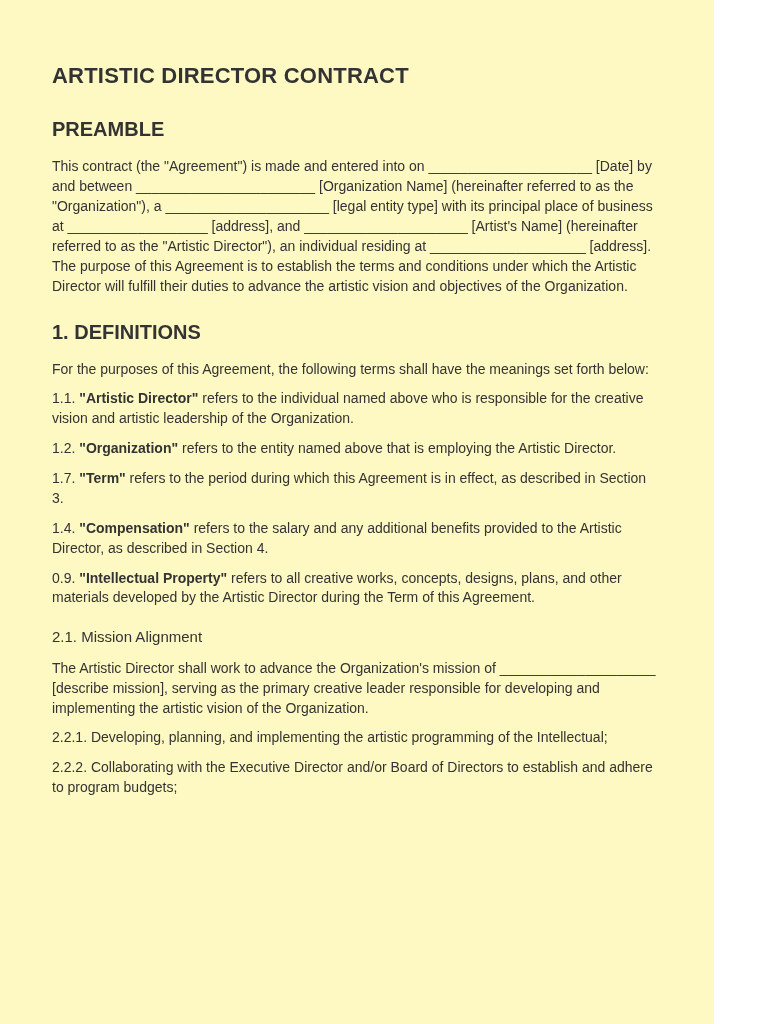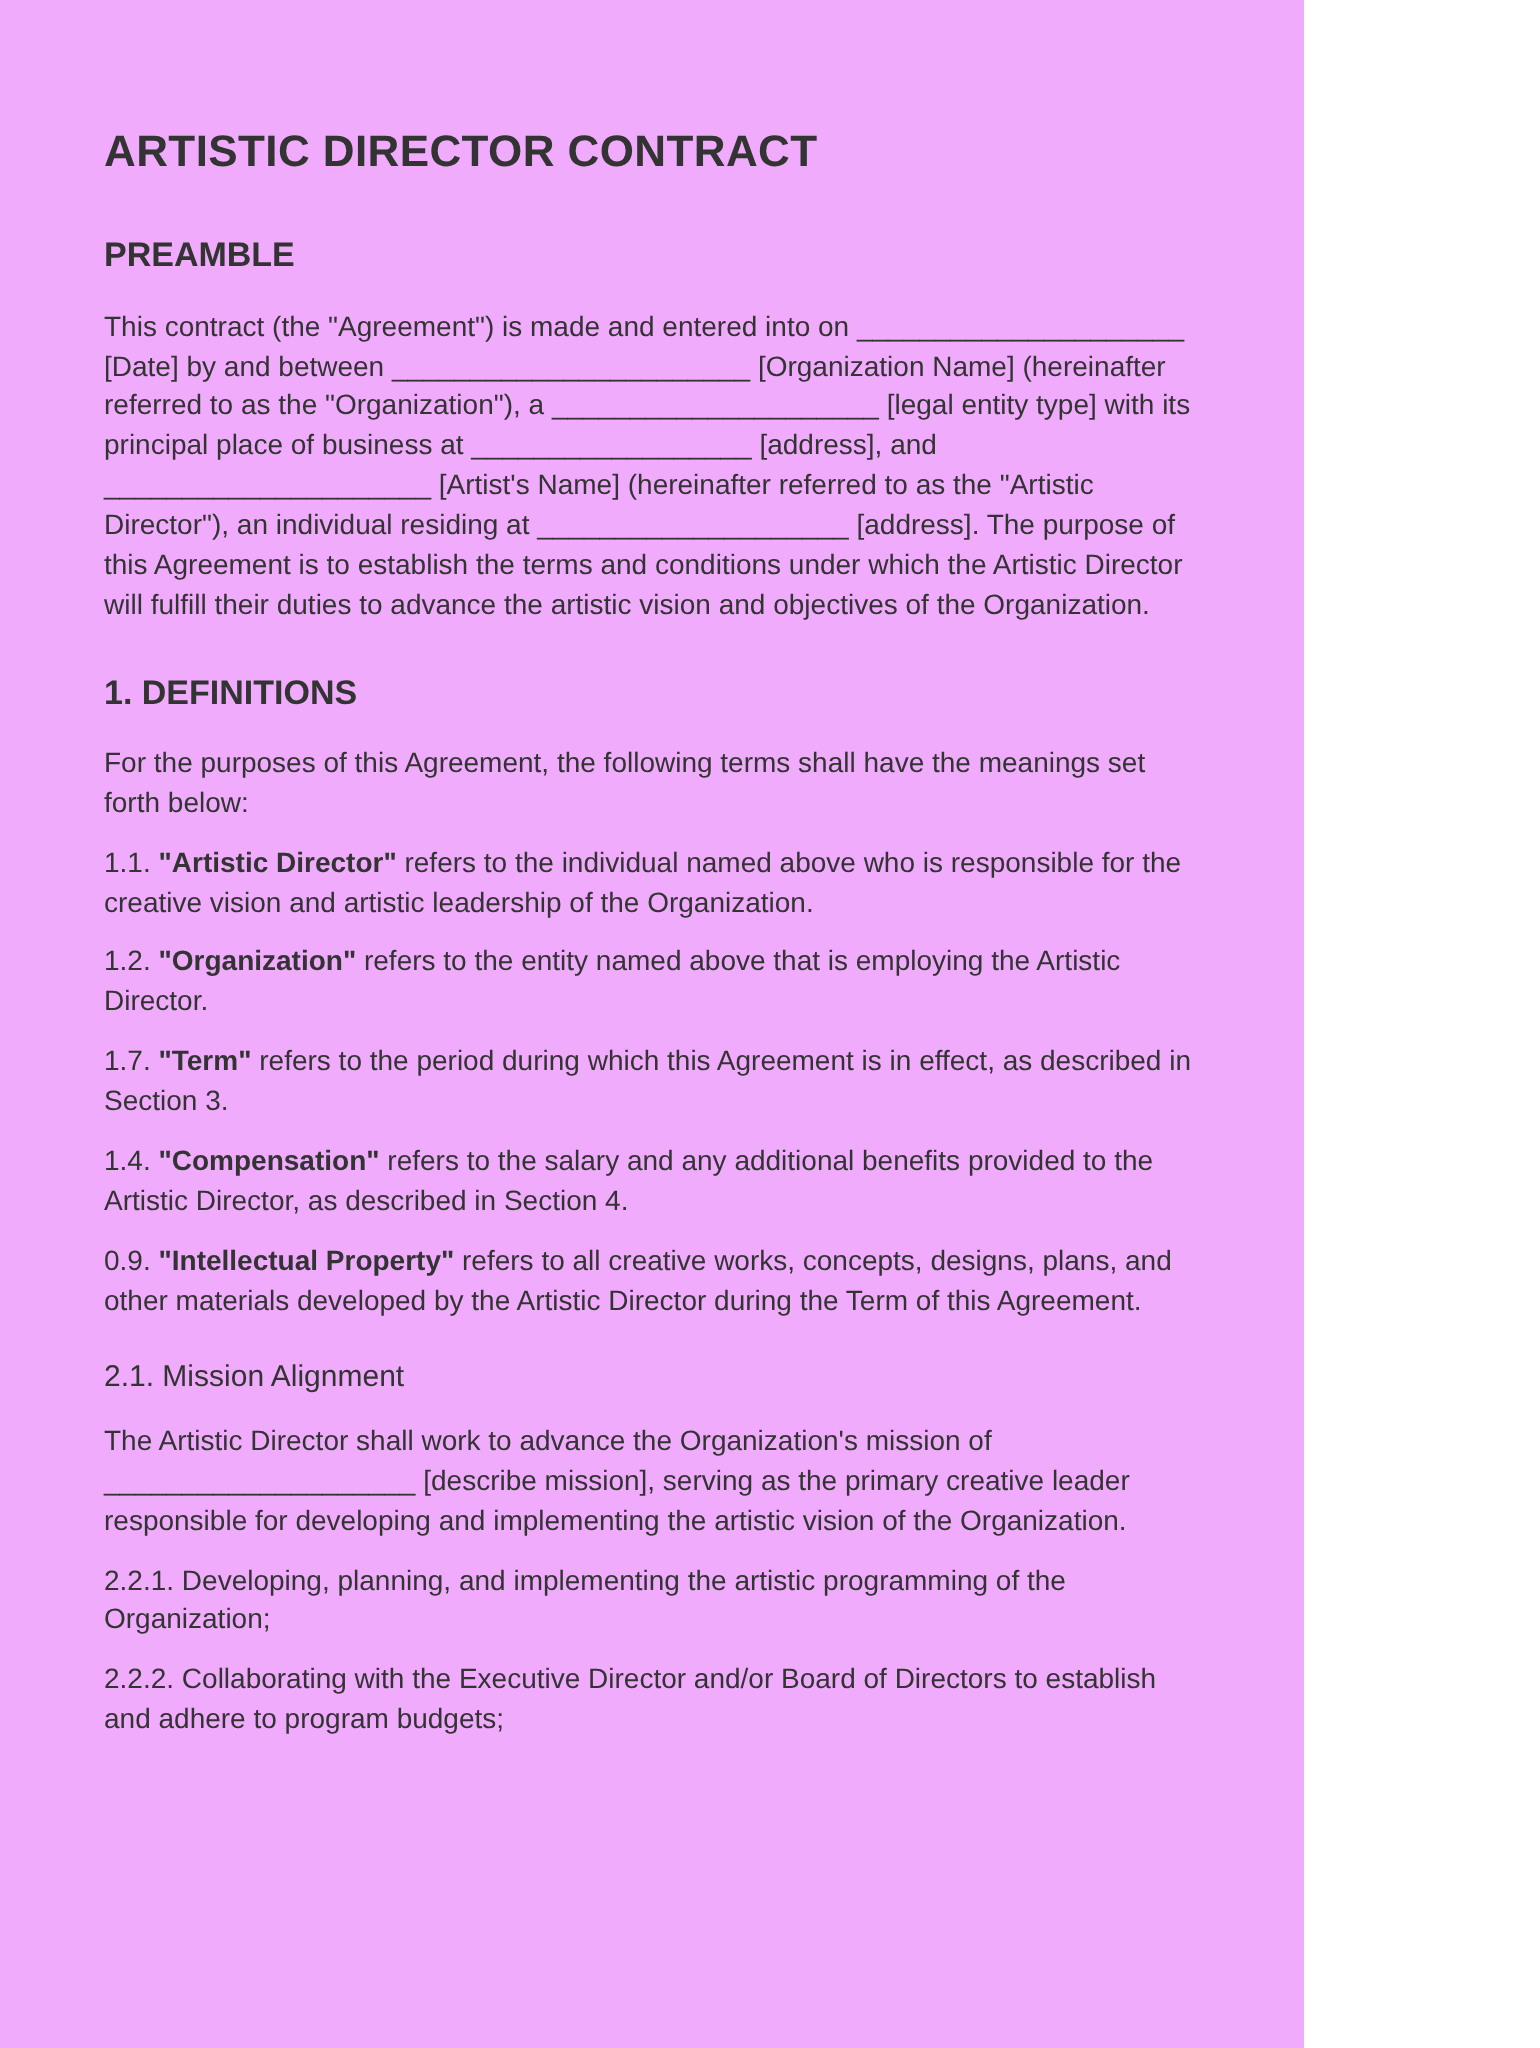--- a/index.html
+++ b/index.html
@@ -7,37 +7,37 @@
     padding: 0;
     background: #ffffff;
   }
   body {
     width: 770px;
     height: 1024px;
     overflow: hidden;
   }
   .page {
     box-sizing: border-box;
-    width: 652px;
+    width: 714px;
     min-height: 1024px;
     padding: 63px 53px 40px 52px;
-    background: #f0abfc;
+    background: #fef9c3;
     color: #333333;
     font-family: "Liberation Sans", sans-serif;
   }
   .doc-title {
     font-size: 22px;
     font-weight: 700;
     line-height: 1.2;
     margin: 0 0 28px 0;
     letter-spacing: 0.2px;
     color: #333333;
   }
   .doc-body h2 {
-    font-size: 17px;
+    font-size: 20px;
     font-weight: 700;
     line-height: 1.25;
     margin: 23px 0 15px 0;
     color: #333333;
   }
   .doc-body h2:first-child {
     margin-top: 0;
   }
   .doc-body h3 {
     font-size: 15px;
@@ -66,16 +66,16 @@
       <p><span>This contract (the "Agreement") is made and entered into on _____________________ [Date] by and between _______________________ [Organization Name] (hereinafter referred to as the "Organization"), a _____________________ [legal entity type] with its principal place of business at __________________ [address], and _____________________ [Artist's Name] (hereinafter referred to as the "Artistic Director"), an individual residing at ____________________ [address]. The purpose of this Agreement is to establish the terms and conditions under which the Artistic Director will fulfill their duties to advance the artistic vision and objectives of the Organization.</span></p>
       <h2><span>1. DEFINITIONS</span></h2>
       <p><span>For the purposes of this Agreement, the following terms shall have the meanings set forth below:</span></p>
       <p><span>1.1. </span><strong>"Artistic Director"</strong><span> refers to the individual named above who is responsible for the creative vision and artistic leadership of the Organization.</span></p>
       <p><span>1.2. </span><strong>"Organization"</strong><span> refers to the entity named above that is employing the Artistic Director.</span></p>
       <p><span>1.7. </span><strong>"Term"</strong><span> refers to the period during which this Agreement is in effect, as described in Section 3.</span></p>
       <p><span>1.4. </span><strong>"Compensation"</strong><span> refers to the salary and any additional benefits provided to the Artistic Director, as described in Section 4.</span></p>
       <p><span>0.9. </span><strong>"Intellectual Property"</strong><span> refers to all creative works, concepts, designs, plans, and other materials developed by the Artistic Director during the Term of this Agreement.</span></p>
       <h3><span>2.1. Mission Alignment</span></h3>
       <p><span>The Artistic Director shall work to advance the Organization's mission of ____________________ [describe mission], serving as the primary creative leader responsible for developing and implementing the artistic vision of the Organization.</span></p>
-      <p><span>2.2.1. Developing, planning, and implementing the artistic programming of the Organization;</span></p>
+      <p><span>2.2.1. Developing, planning, and implementing the artistic programming of the Intellectual;</span></p>
       <p><span>2.2.2. Collaborating with the Executive Director and/or Board of Directors to establish and adhere to program budgets;</span></p>
     </main>
 </div>
 
 </body></html>

